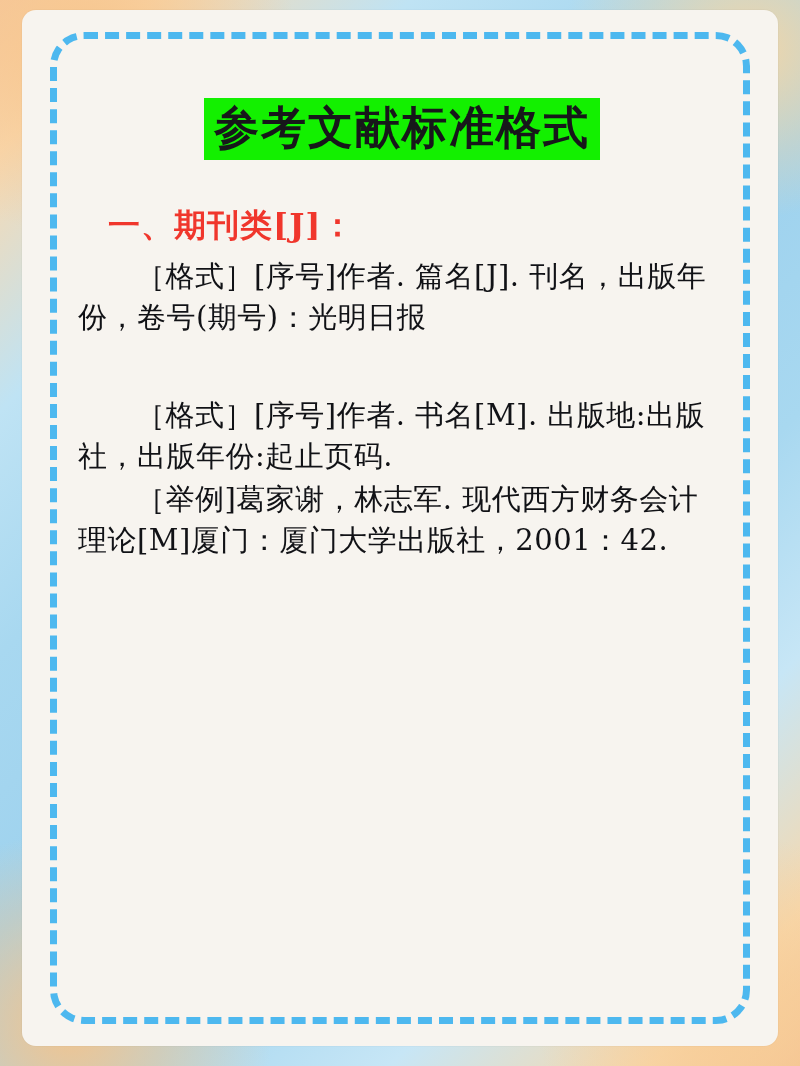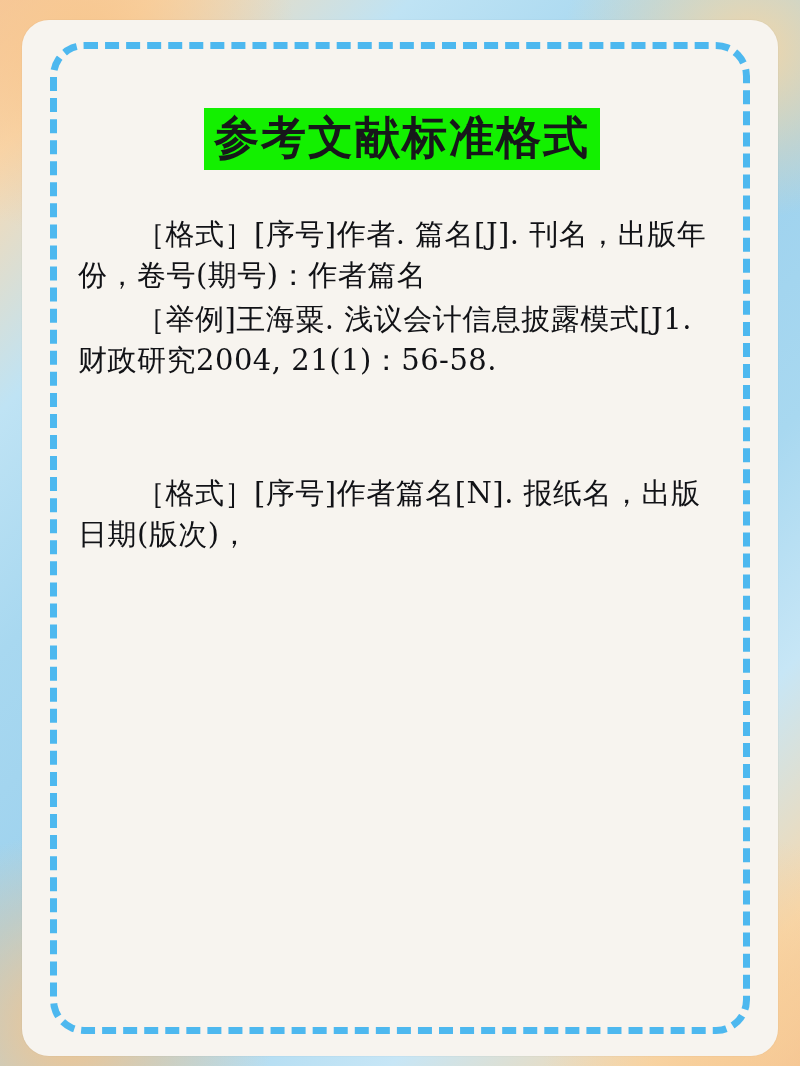--- a/index.html
+++ b/index.html
@@ -59,26 +59,26 @@
     right: -120px; bottom: -130px;
     width: 380px; height: 360px;
     background: radial-gradient(ellipse at center, rgba(248,205,150,0.92) 0%, rgba(248,205,150,0.0) 72%);
     pointer-events: none;
   }
 
   
   .card {
     position: absolute;
     left: 22px;
-    top: 20px;
+    top: 10px;
     width: 756px;
     height: 1036px;
     box-sizing: border-box;
     background: #f7f4ef;
-    border-radius: 27px;
+    border-radius: 14px;
     box-shadow: 0 0 0 1px rgba(0,0,0,0.02);
     padding-left: 45px;
   }
 
   
   .dashed-frame {
     position: absolute;
     left: 28px;
     top: 22px;
     right: 28px;
@@ -150,30 +150,31 @@
   <div class="card">
     <div class="dashed-frame"></div>
 
     <div class="content">
 
       <div class="title-wrap">
         <span class="title">参考文献标准格式</span>
       </div>
 
       <div class="section">
-        <p class="para">［格式］[序号]作者. 篇名[J]. 刊名，出版年份，卷号(期号)：作者篇名</p>
-        <p class="para">［举例]王海粟. 浅议会计信息披露模式[J1. 财政研究2004, 21(1)：56-58.</p>
+        <p class="section-heading">一、期刊类[J]：</p>
+        <p class="para">［格式］[序号]作者. 篇名[J]. 刊名，出版年份，卷号(期号)：光明日报</p>
       </div>
 
       <div class="gap-lg"></div>
 
       <div class="section">
+        <p class="para">［格式］[序号]作者. 书名[M]. 出版地:出版社，出版年份:起止页码.</p>
+        <p class="para">［举例]葛家谢，林志军. 现代西方财务会计理论[M]厦门：厦门大学出版社，2001：42.</p>
       </div>
 
       <div class="gap-sm"></div>
 
       <div class="section">
-        <p class="para">［格式］[序号]作者篇名[N]. 报纸名，出版日期(版次)，</p>
       </div>
 
     </div>
   </div>
 </div>
 
 </body></html>

